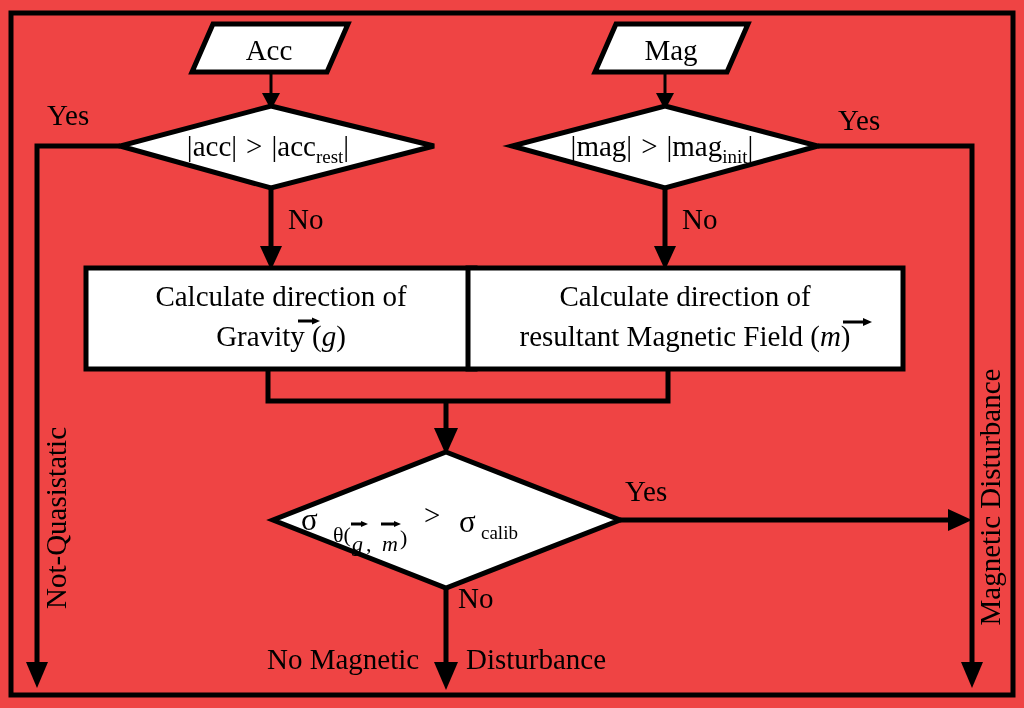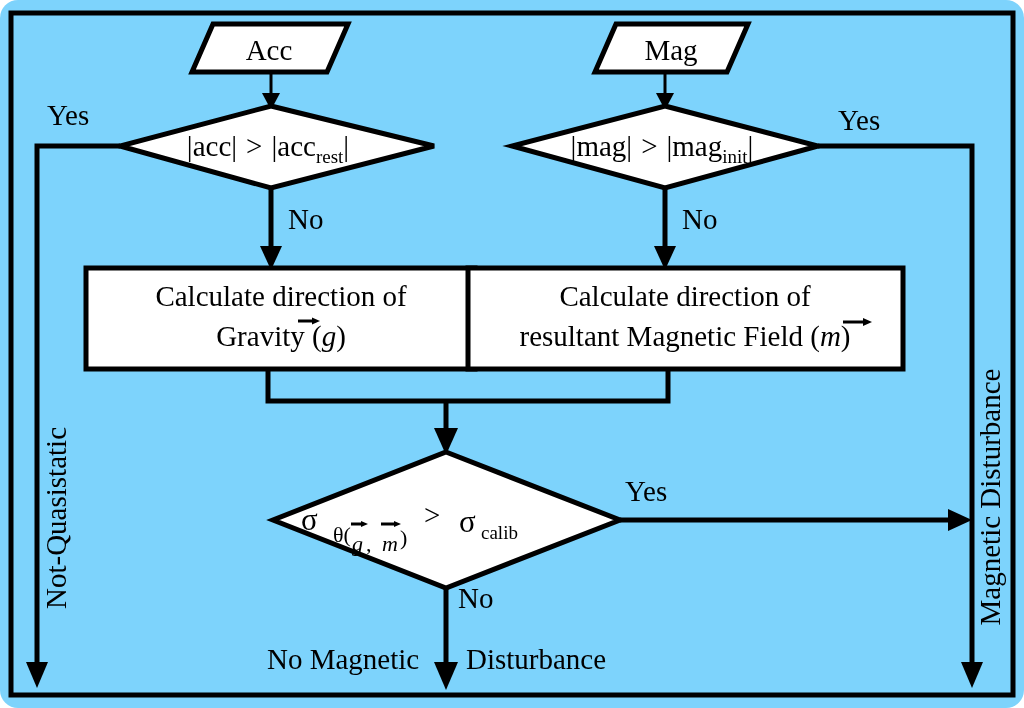--- a/index.html
+++ b/index.html
@@ -4,24 +4,23 @@
 <style>
   html, body {
     margin: 0;
     padding: 0;
     background: #ffffff;
   }
   #stage {
     position: relative;
     width: 1024px;
     height: 708px;
-    background: #7dd3fc;
+    background: #ef4444;
     overflow: hidden;
     font-family: "Liberation Serif", "DejaVu Serif", serif;
-    border-radius: 18px;
   }
   svg.flow {
     position: absolute;
     left: 0;
     top: 0;
     width: 1024px;
     height: 708px;
   }
   .shape-stroke {
     fill: #ffffff;

